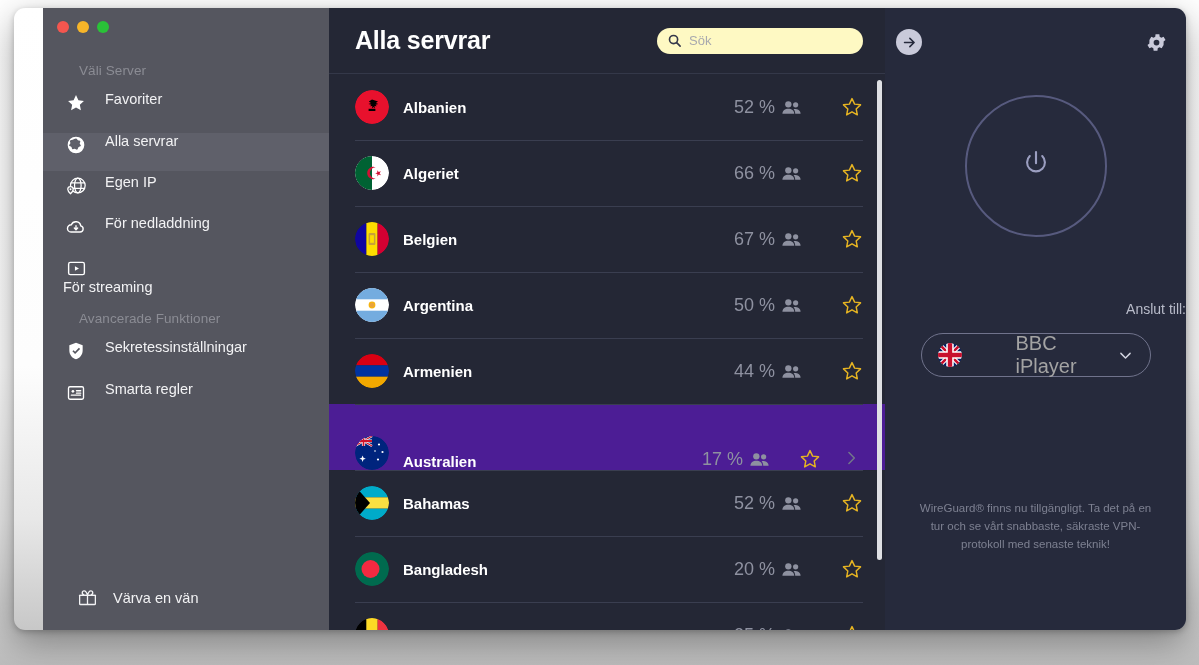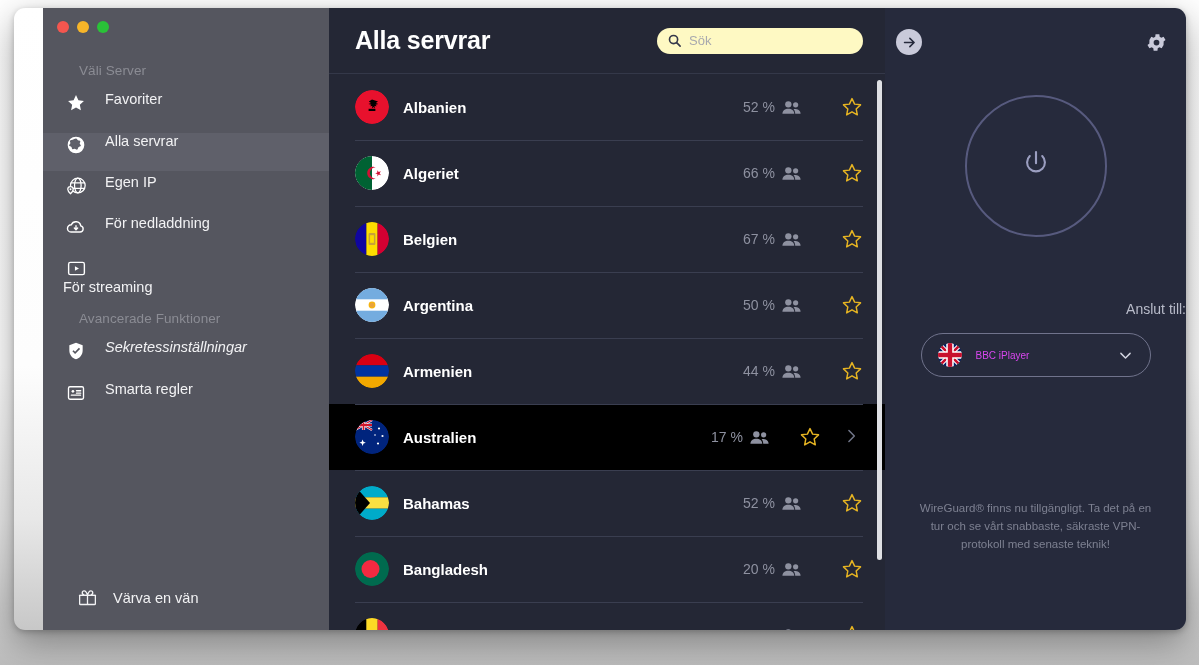--- a/index.html
+++ b/index.html
@@ -65,21 +65,21 @@
     margin-right: 16px;
     color: #ffffff;
   }
   .side-item .ico svg { display: block; }
 
   #it-fav   { top: 83px; }
   #it-all   { top: 125px; }
   #it-ip    { top: 166px; }
   #it-dl    { top: 207px; }
   #it-str   { top: 249px; flex-direction: column; }
-  #it-priv  { top: 331px; font-style: italic; }
+  #it-priv  { top: 331px; }
   #it-smart { top: 373px; }
 
   #refer {
     position: absolute; left: 34px; bottom: 22px;
     display: flex; align-items: center;
     color: #f2f2f4; font-size: 14.5px;
   }
   #refer .ico { width: 24px; margin-right: 12px; display:flex; align-items:center;}
 
   
@@ -121,31 +121,31 @@
     height: 66px;
     display: flex; align-items: center;
     padding: 0 22px 0 26px;
     position: relative;
   }
   .row + .row::before {
     content: "";
     position: absolute; left: 26px; right: 22px; top: 0;
     height: 1px; background: #3a3e50;
   }
-  .row.sel { background: #000000; }
+  .row.sel { background: #4c1d95; align-items: flex-end; }
   .flag {
     width: 34px; height: 34px; border-radius: 50%;
     flex: 0 0 34px; margin-right: 14px;
     overflow: hidden; position: relative;
   }
   .flag svg { display:block; width:34px; height:34px; }
   .cname { color: #ffffff; font-size: 15px; font-weight: bold; }
   .load {
     margin-left: auto;
-    color: #8e91a0; font-size: 14px;
+    color: #8e91a0; font-size: 18px;
     display: flex; align-items: center;
   }
   .load .pct { margin-right: 7px; }
   .load .people { color: #8e91a0; display:flex; }
   .star { margin-left: 40px; width: 22px; height: 22px; display:flex; }
   .row.sel .star { margin-left: 30px; }
   .chev { width: 22px; height: 22px; margin-left: 20px; display:flex; color:#72778a;}
 
   #scrollbar {
     position: absolute; top: 72px; right: 3px;
@@ -192,21 +192,21 @@
     border: 1px solid #70738c;
     border-radius: 22px;
     display: flex; align-items: center;
     padding: 0 16px;
   }
   #dropdown .dflag {
     width: 24px; height: 24px; border-radius: 50%;
     overflow: hidden; flex: 0 0 24px; margin-right: 14px;
   }
   #dropdown .dflag svg { width: 24px; height: 24px; display:block; }
-  #dropdown .dlabel { color: #d946ef; font-size: 10px; }
+  #dropdown .dlabel { color: #a3a3a3; font-size: 20px; margin-left: 40px; }
   #dropdown .dchev { margin-left: auto; color: #d4d6e2; display:flex; }
   #footer-note {
     position: absolute; left: 28px; right: 28px; top: 492px;
     text-align: center;
     color: #7d8091; font-size: 11.5px; line-height: 1.55;
   }
 </style>
 </head>
 <body>
 

